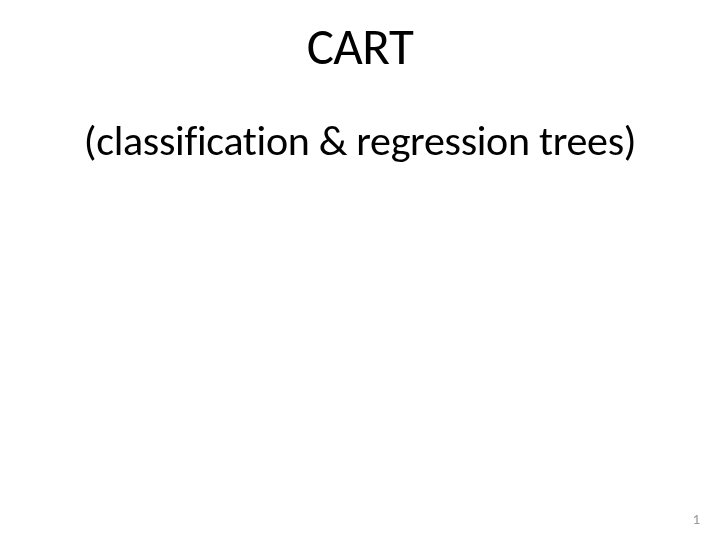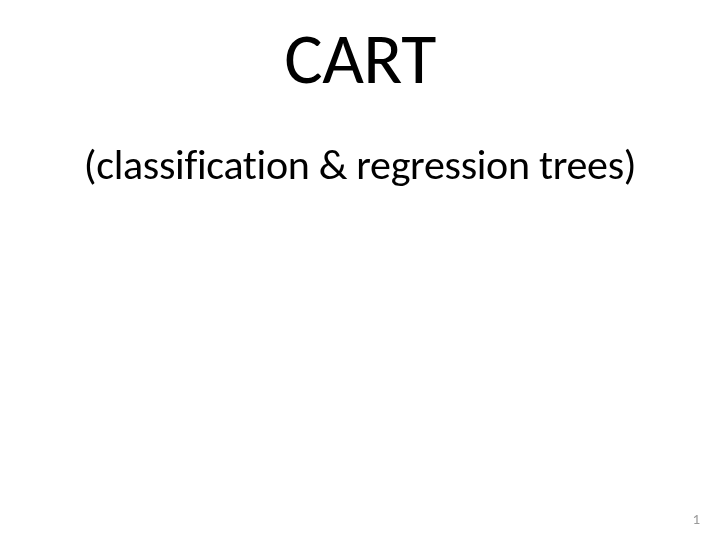--- a/index.html
+++ b/index.html
@@ -17,21 +17,21 @@
     padding-top: 14px;
   }
   .title-line1 {
     font-size: 72px;
     font-weight: 400;
     text-align: center;
     line-height: 1.12;
     letter-spacing: -0.5px;
   }
   .title-line2 {
-    font-size: 72px;
+    font-size: 51px;
     font-weight: 400;
     text-align: center;
     line-height: 1.12;
     letter-spacing: -0.5px;
     margin-top: 4px;
   }
   .subtitle {
     font-size: 42px;
     font-weight: 400;
     text-align: center;

